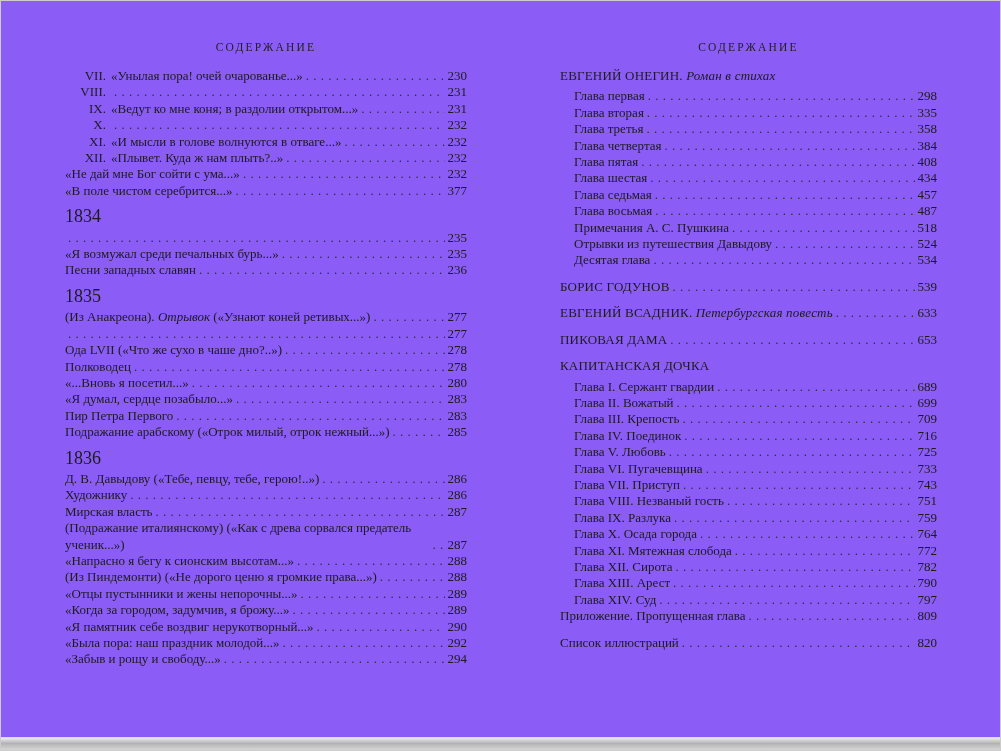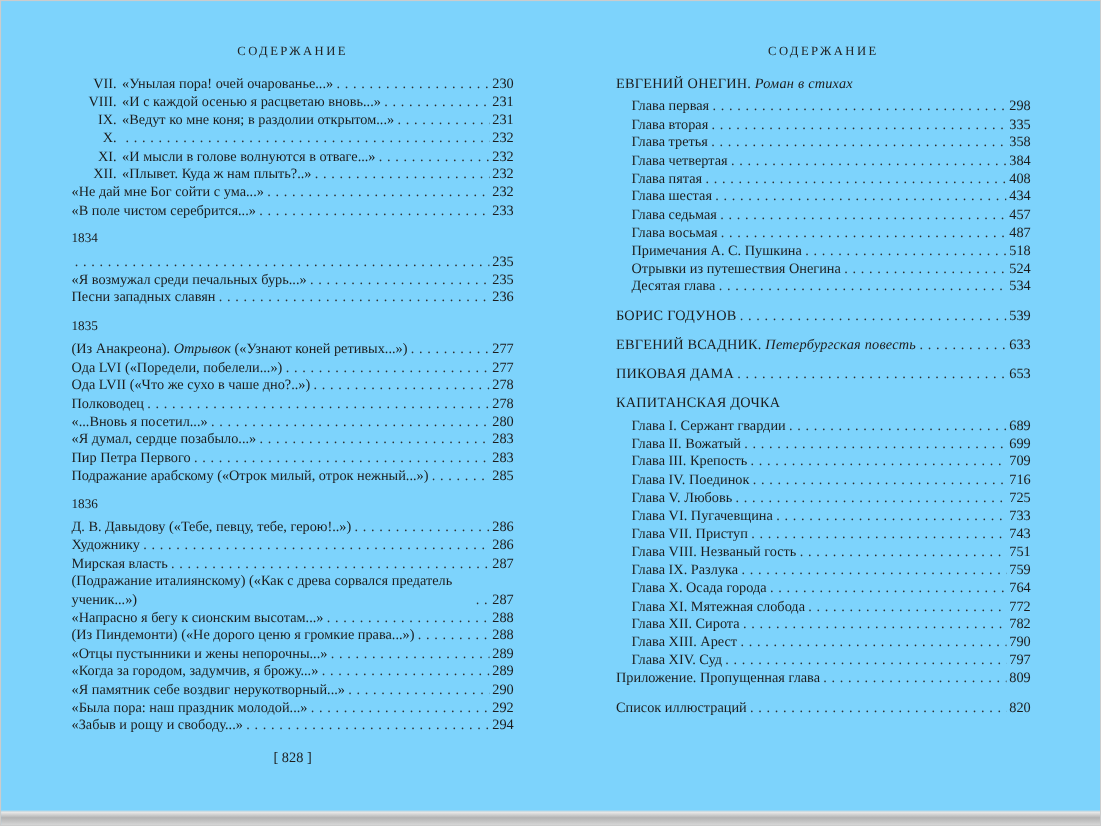--- a/index.html
+++ b/index.html
@@ -2,21 +2,21 @@
 <html><head>
 <meta charset="utf-8">
 <style>
   * { box-sizing: border-box; }
   html, body { margin: 0; padding: 0; background: #e8e8e8; }
   .scan {
     position: relative;
     width: 1001px;
     height: 751px;
     margin: 0 auto;
-    background: #7dd3fc;
+    background: #8b5cf6;
     border: 1px solid #cccccc;
     overflow: hidden;
     font-family: "Liberation Serif", "DejaVu Serif", serif;
     color: #1c1c1c;
   }
   .page-col { position: absolute; top: 40px; }
   .left-col  { left: 64px;  width: 402px; }
   .right-col { left: 559px; width: 377px; }
   .toc-header {
     text-align: center;
@@ -39,21 +39,21 @@
     min-width: 12px;
     overflow: hidden;
     white-space: nowrap;
     margin: 0 3px;
     letter-spacing: 0.5px;
     color: #2e2e2e;
   }
   .pg { flex: 0 0 auto; }
   .indent { padding-left: 14px; }
   .year-heading {
-    font-size: 12px;
+    font-size: 18px;
     line-height: 16.4px;
     margin: 9px 0 5px 0;
   }
   .section-row { margin-top: 10px; margin-bottom: 4px; }
   .section-row .title { letter-spacing: 0.2px; }
   .group.spaced { margin-top: 10px; }
   .folio {
     position: absolute;
     left: 64px;
     width: 402px;
@@ -79,21 +79,20 @@
     <div id="left-body">
         <div class="group">
           <div class="entry">
             <span class="num">VII.</span>
             <span class="title"><span>«Унылая пора! очей очарованье...»</span></span>
             <span class="dots">. . . . . . . . . . . . . . . . . . . . . . . . . . . . . . . . . . . . . . . . . . . . . . . . . . . . . . . . . . . . . . . . . . . . . . . . . . . . . . . . . . . . . . . . . . . . . . . . . . . . . . . . . . . . . . . . . . . . . . . . . . . . . . . . . . . . . . . . . . . . . . . . . . . . . . . . . . . . . . . . </span>
             <span class="pg">230</span>
           </div>
           <div class="entry">
             <span class="num">VIII.</span>
-            <span class="title"><span>«И с каждой осенью я расцветаю вновь...»</span></span>
             <span class="dots">. . . . . . . . . . . . . . . . . . . . . . . . . . . . . . . . . . . . . . . . . . . . . . . . . . . . . . . . . . . . . . . . . . . . . . . . . . . . . . . . . . . . . . . . . . . . . . . . . . . . . . . . . . . . . . . . . . . . . . . . . . . . . . . . . . . . . . . . . . . . . . . . . . . . . . . . . . . . . . . . </span>
             <span class="pg">231</span>
           </div>
           <div class="entry">
             <span class="num">IX.</span>
             <span class="title"><span>«Ведут ко мне коня; в раздолии открытом...»</span></span>
             <span class="dots">. . . . . . . . . . . . . . . . . . . . . . . . . . . . . . . . . . . . . . . . . . . . . . . . . . . . . . . . . . . . . . . . . . . . . . . . . . . . . . . . . . . . . . . . . . . . . . . . . . . . . . . . . . . . . . . . . . . . . . . . . . . . . . . . . . . . . . . . . . . . . . . . . . . . . . . . . . . . . . . . </span>
             <span class="pg">231</span>
           </div>
           <div class="entry">
@@ -114,21 +113,21 @@
             <span class="pg">232</span>
           </div>
           <div class="entry">
             <span class="title"><span>«Не дай мне Бог сойти с ума...»</span></span>
             <span class="dots">. . . . . . . . . . . . . . . . . . . . . . . . . . . . . . . . . . . . . . . . . . . . . . . . . . . . . . . . . . . . . . . . . . . . . . . . . . . . . . . . . . . . . . . . . . . . . . . . . . . . . . . . . . . . . . . . . . . . . . . . . . . . . . . . . . . . . . . . . . . . . . . . . . . . . . . . . . . . . . . . </span>
             <span class="pg">232</span>
           </div>
           <div class="entry">
             <span class="title"><span>«В поле чистом серебрится...»</span></span>
             <span class="dots">. . . . . . . . . . . . . . . . . . . . . . . . . . . . . . . . . . . . . . . . . . . . . . . . . . . . . . . . . . . . . . . . . . . . . . . . . . . . . . . . . . . . . . . . . . . . . . . . . . . . . . . . . . . . . . . . . . . . . . . . . . . . . . . . . . . . . . . . . . . . . . . . . . . . . . . . . . . . . . . . </span>
-            <span class="pg">233</span>
+            <span class="pg">377</span>
           </div>
         </div>
         <div class="year-heading">1834</div>
         <div class="group">
           <div class="entry">
             <span class="dots">. . . . . . . . . . . . . . . . . . . . . . . . . . . . . . . . . . . . . . . . . . . . . . . . . . . . . . . . . . . . . . . . . . . . . . . . . . . . . . . . . . . . . . . . . . . . . . . . . . . . . . . . . . . . . . . . . . . . . . . . . . . . . . . . . . . . . . . . . . . . . . . . . . . . . . . . . . . . . . . . </span>
             <span class="pg">235</span>
           </div>
           <div class="entry">
             <span class="title"><span>«Я возмужал среди печальных бурь...»</span></span>
@@ -142,21 +141,20 @@
           </div>
         </div>
         <div class="year-heading">1835</div>
         <div class="group">
           <div class="entry">
             <span class="title"><span>(Из Анакреона). </span><span class="it">Отрывок</span><span> («Узнают коней ретивых...»)</span></span>
             <span class="dots">. . . . . . . . . . . . . . . . . . . . . . . . . . . . . . . . . . . . . . . . . . . . . . . . . . . . . . . . . . . . . . . . . . . . . . . . . . . . . . . . . . . . . . . . . . . . . . . . . . . . . . . . . . . . . . . . . . . . . . . . . . . . . . . . . . . . . . . . . . . . . . . . . . . . . . . . . . . . . . . . </span>
             <span class="pg">277</span>
           </div>
           <div class="entry">
-            <span class="title"><span>Ода LVI («Поредели, побелели...»)</span></span>
             <span class="dots">. . . . . . . . . . . . . . . . . . . . . . . . . . . . . . . . . . . . . . . . . . . . . . . . . . . . . . . . . . . . . . . . . . . . . . . . . . . . . . . . . . . . . . . . . . . . . . . . . . . . . . . . . . . . . . . . . . . . . . . . . . . . . . . . . . . . . . . . . . . . . . . . . . . . . . . . . . . . . . . . </span>
             <span class="pg">277</span>
           </div>
           <div class="entry">
             <span class="title"><span>Ода LVII («Что же сухо в чаше дно?..»)</span></span>
             <span class="dots">. . . . . . . . . . . . . . . . . . . . . . . . . . . . . . . . . . . . . . . . . . . . . . . . . . . . . . . . . . . . . . . . . . . . . . . . . . . . . . . . . . . . . . . . . . . . . . . . . . . . . . . . . . . . . . . . . . . . . . . . . . . . . . . . . . . . . . . . . . . . . . . . . . . . . . . . . . . . . . . . </span>
             <span class="pg">278</span>
           </div>
           <div class="entry">
             <span class="title"><span>Полководец</span></span>
@@ -291,21 +289,21 @@
             <span class="title"><span>Глава восьмая</span></span>
             <span class="dots">. . . . . . . . . . . . . . . . . . . . . . . . . . . . . . . . . . . . . . . . . . . . . . . . . . . . . . . . . . . . . . . . . . . . . . . . . . . . . . . . . . . . . . . . . . . . . . . . . . . . . . . . . . . . . . . . . . . . . . . . . . . . . . . . . . . . . . . . . . . . . . . . . . . . . . . . . . . . . . . . </span>
             <span class="pg">487</span>
           </div>
           <div class="entry indent">
             <span class="title"><span>Примечания А. С. Пушкина</span></span>
             <span class="dots">. . . . . . . . . . . . . . . . . . . . . . . . . . . . . . . . . . . . . . . . . . . . . . . . . . . . . . . . . . . . . . . . . . . . . . . . . . . . . . . . . . . . . . . . . . . . . . . . . . . . . . . . . . . . . . . . . . . . . . . . . . . . . . . . . . . . . . . . . . . . . . . . . . . . . . . . . . . . . . . . </span>
             <span class="pg">518</span>
           </div>
           <div class="entry indent">
-            <span class="title"><span>Отрывки из путешествия Онегина</span></span>
+            <span class="title"><span>Отрывки из путешествия Давыдову</span></span>
             <span class="dots">. . . . . . . . . . . . . . . . . . . . . . . . . . . . . . . . . . . . . . . . . . . . . . . . . . . . . . . . . . . . . . . . . . . . . . . . . . . . . . . . . . . . . . . . . . . . . . . . . . . . . . . . . . . . . . . . . . . . . . . . . . . . . . . . . . . . . . . . . . . . . . . . . . . . . . . . . . . . . . . . </span>
             <span class="pg">524</span>
           </div>
           <div class="entry indent">
             <span class="title"><span>Десятая глава</span></span>
             <span class="dots">. . . . . . . . . . . . . . . . . . . . . . . . . . . . . . . . . . . . . . . . . . . . . . . . . . . . . . . . . . . . . . . . . . . . . . . . . . . . . . . . . . . . . . . . . . . . . . . . . . . . . . . . . . . . . . . . . . . . . . . . . . . . . . . . . . . . . . . . . . . . . . . . . . . . . . . . . . . . . . . . </span>
             <span class="pg">534</span>
           </div>
         </div>
         <div class="entry section-row">
@@ -406,16 +404,15 @@
         <div class="group spaced">
           <div class="entry">
             <span class="title"><span>Список иллюстраций</span></span>
             <span class="dots">. . . . . . . . . . . . . . . . . . . . . . . . . . . . . . . . . . . . . . . . . . . . . . . . . . . . . . . . . . . . . . . . . . . . . . . . . . . . . . . . . . . . . . . . . . . . . . . . . . . . . . . . . . . . . . . . . . . . . . . . . . . . . . . . . . . . . . . . . . . . . . . . . . . . . . . . . . . . . . . . </span>
             <span class="pg">820</span>
           </div>
         </div>
       </div>
   </div>
 
-  <div class="folio">[ 828 ]</div>
 
   <div class="bottom-edge"></div>
 </div>
 
 </body></html>

